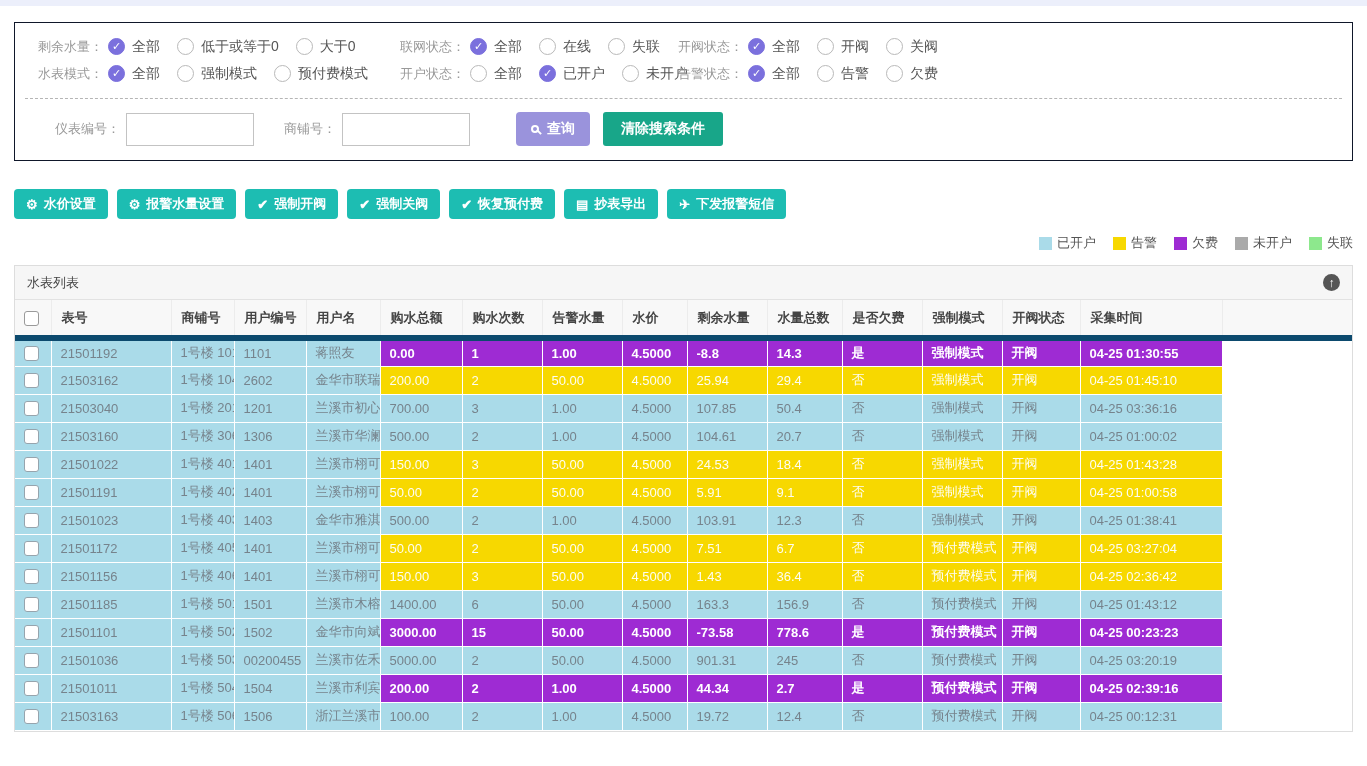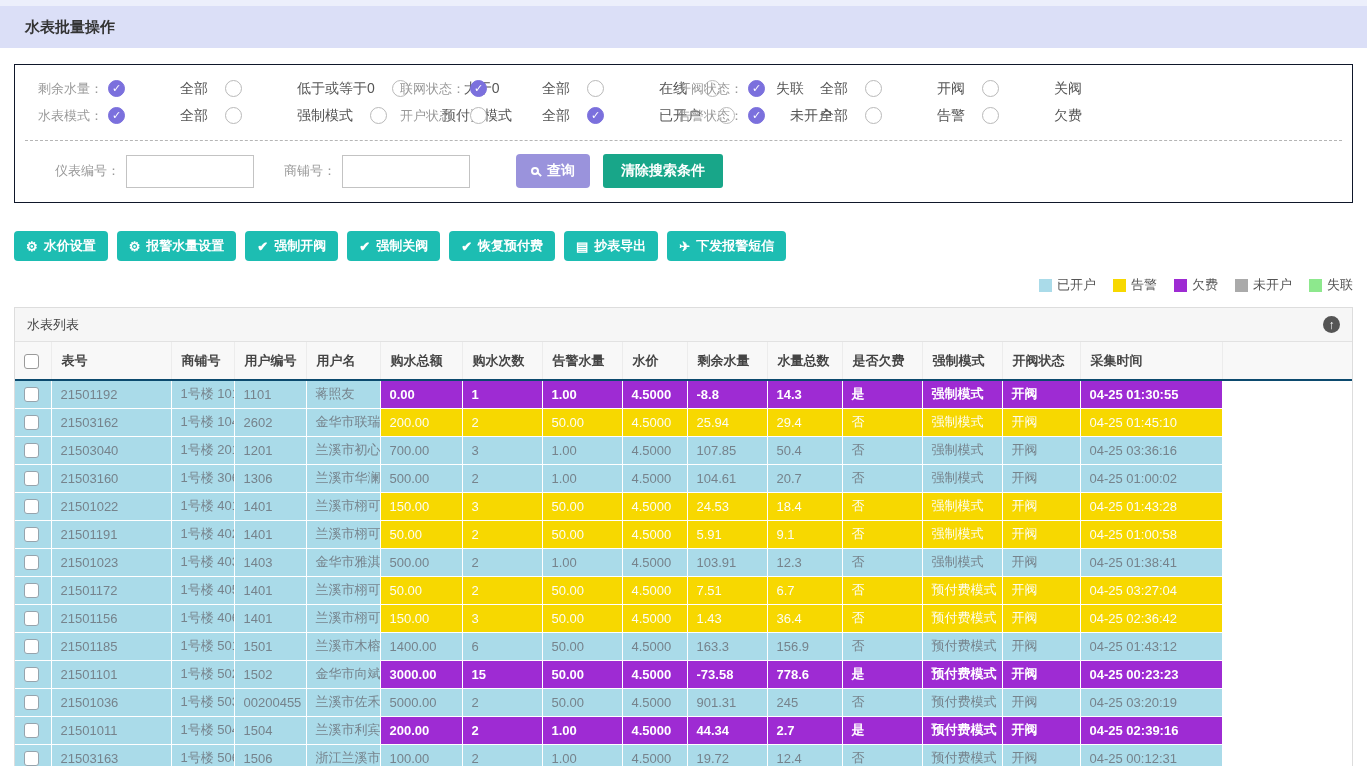--- a/index.html
+++ b/index.html
@@ -14,21 +14,21 @@
   .filter-row { display:flex; align-items:center; height:27px; padding-left:10px; }
   .filter-group { display:flex; align-items:center; }
   .filter-row .filter-group:nth-child(1) { width:362px; }
   .filter-row .filter-group:nth-child(2) { width:278px; }
   .filter-label { color:#999; font-size:13px; display:inline-block; min-width:78px; text-align:right; margin-right:5px; white-space:nowrap; }
   .radio-option { display:inline-flex; align-items:center; margin-right:17px; cursor:pointer; }
   .radio-dot { width:17px; height:17px; border-radius:50%; border:1px solid #b9b9b9; background:#fff;
     margin-right:7px; display:inline-flex; align-items:center; justify-content:center;
     font-size:11px; line-height:1; color:#fff; font-weight:bold; flex:0 0 17px; }
   .radio-option.checked .radio-dot { background:#7b70dd; border-color:#7b70dd; }
-  .radio-text { color:#555; font-size:14px; white-space:nowrap;margin-left:48px; }
+  .radio-text { color:#555; font-size:14px; white-space:nowrap; }
   .dashed-divider { border-top:1px dashed #b5b5b5; margin:11px 10px 0; }
   .search-row { display:flex; align-items:center; margin-top:13px; padding-left:40px; }
   .search-label { color:#999; font-size:13px; margin-right:6px; white-space:nowrap; }
   .search-input { width:128px; height:33px; border:1px solid #c3c3c3; margin-right:30px; padding:0 8px; font-size:13px; color:#333; }
   .btn-query { background:#9a93dc; color:#fff; border:none; height:34px; padding:0 15px; border-radius:4px;
     font-size:14px; font-weight:bold; display:inline-flex; align-items:center; gap:8px; margin-left:16px; cursor:pointer; }
   .icon-search { width:8px; height:8px; border:2px solid #fff; border-radius:50%; position:relative; display:inline-block; }
   .icon-search::after { content:""; position:absolute; width:6px; height:2px; background:#fff; transform:rotate(45deg); right:-5px; bottom:-2px; }
   .btn-clear { background:#18a689; color:#fff; border:none; height:34px; padding:0 18px; border-radius:3px;
     font-size:14px; font-weight:bold; margin-left:13px; cursor:pointer;text-align:right; }
@@ -42,41 +42,38 @@
   .legend-item { display:inline-flex; align-items:center; gap:5px; font-size:13px; color:#555; }
   .legend-swatch { width:13px; height:13px; display:inline-block; }
 
   .table-panel { border:1px solid #ddd; margin-top:13px; }
   .table-title { height:34px; background:#f6f6f6; border-bottom:1px solid #e2e2e2; display:flex;
     align-items:center; justify-content:space-between; padding:0 12px; font-size:13px; color:#444; }
   .collapse-circle { width:17px; height:17px; border-radius:50%; background:#555; color:#fff;
     display:inline-flex; align-items:center; justify-content:center; font-size:12px; font-weight:bold; cursor:pointer; }
   table { border-collapse:collapse; table-layout:fixed; width:100%; }
   thead th { background:#f8f8f8; height:38px; font-size:13px; color:#444; text-align:left; padding:0 10px;
-    border-bottom:2px solid #0c4a6e; border-right:1px solid #ececec; font-weight:bold; white-space:nowrap; overflow:hidden; }
+    border-bottom:6px solid #0c4a6e; border-right:1px solid #ececec; font-weight:bold; white-space:nowrap; overflow:hidden; }
   thead th.cell-blank { border-right:none; }
   tbody td { height:28px; font-size:13px; padding:0 9px; white-space:nowrap; overflow:hidden;
     border-right:1px solid rgba(255,255,255,.65); border-bottom:1px solid #fff; }
   td.cell-base { background:#aadbe9; color:#76838c; }
   td.st-opened { background:#aadbe9; color:#76838c; }
   td.st-alarm { background:#f7d800; color:#fdfdf2; }
   td.st-arrears { background:#9e2bd3; color:#fff; font-weight:bold; }
   td.cell-blank { background:#fff; border-right:none; }
   .cell-check { padding:0 0 0 9px !important; }
   .cbx { width:15px; height:15px; background:#fff; border:1px solid #96a4ad; border-radius:3px; display:inline-block; vertical-align:middle; cursor:pointer; }
   thead .cbx { border-color:#9a9a9a; }
 </style>
 </head>
 <body>
 
 <div>
   <div class="topbar-strip"></div>
-  <div class="topbar-main">
-    <h1>水表批量操作</h1>
-  </div>
 
   <div class="content">
     <div class="filter-panel">
       <div class="filter-row" id="filter-row-0">
           <div class="filter-group">
             <span class="filter-label">剩余水量：</span>
             <span class="radio-option checked">
               <span class="radio-dot">✓</span>
               <span class="radio-text">全部</span>
             </span>

